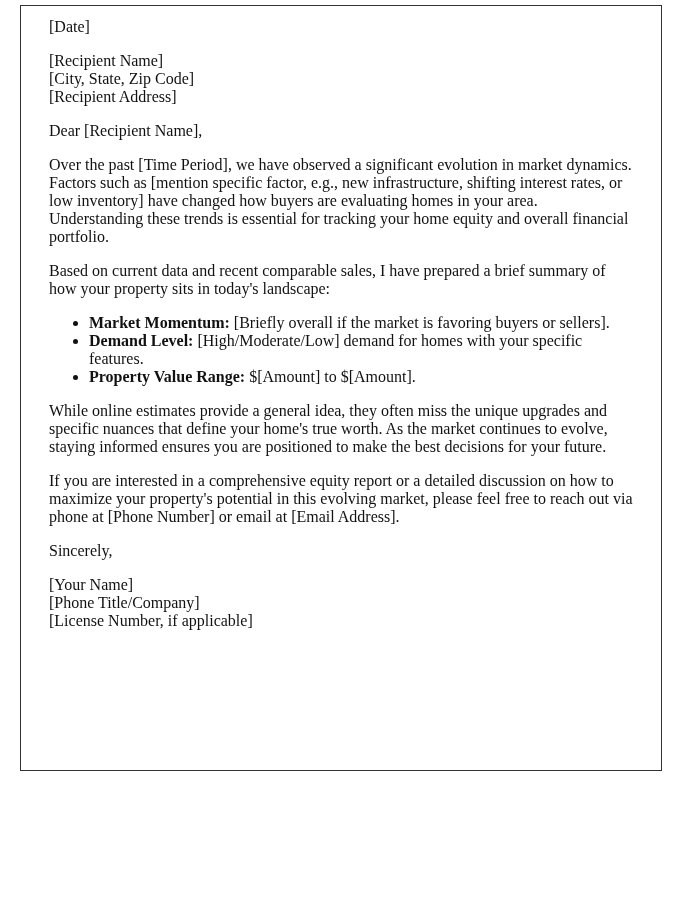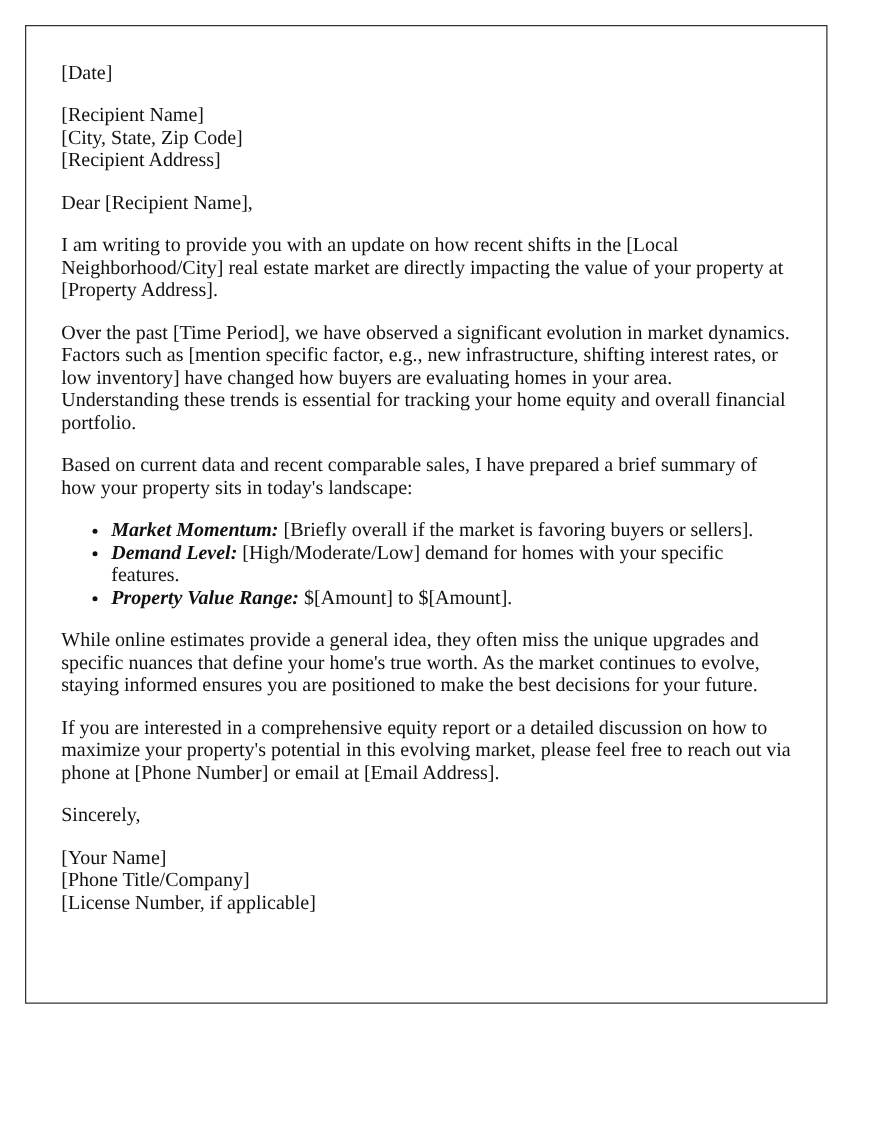--- a/index.html
+++ b/index.html
@@ -12,63 +12,61 @@
       height: 900px;
       position: relative;
       font-family: "Liberation Serif", "DejaVu Serif", serif;
       font-size: 16px;
       line-height: 18px;
       color: #111111;
     }
     .letter {
       position: absolute;
       left: 20px;
-      top: 20px;
+      top: 5px;
       width: 584px;
       height: 724px;
       border: 1px solid #333333;
-      padding: 29px 28px 28px 28px;
+      padding: 12px 28px 28px 28px;
       box-sizing: content-box;
     }
     p {
       margin: 0 0 16px 0;
     }
     .block-lines span {
       display: block;
     }
     ul {
       margin: 0 0 16px 0;
       padding-left: 40px;
     }
     ul li {
       margin: 0;
       padding: 0;
     }
     .label {
       font-weight: bold;
-      font-style: italic;
     }
   </style>
 </head>
 <body>
 
 <div class="letter">
 
   <p>[Date]</p>
 
   <p class="block-lines">
     <span>[Recipient Name]</span>
     <span>[City, State, Zip Code]</span>
     <span>[Recipient Address]</span>
   </p>
 
 
   <p>Dear [Recipient Name],</p>
 
-  <p>I am writing to provide you with an update on how recent shifts in the [Local Neighborhood/City] real estate market are directly impacting the value of your property at [Property Address].</p>
 
   <p>Over the past [Time Period], we have observed a significant evolution in market dynamics. Factors such as [mention specific factor, e.g., new infrastructure, shifting interest rates, or low inventory] have changed how buyers are evaluating homes in your area. Understanding these trends is essential for tracking your home equity and overall financial portfolio.</p>
 
   <p>Based on current data and recent comparable sales, I have prepared a brief summary of how your property sits in today's landscape:</p>
 
   <ul>
     <li><span class="label">Market Momentum:</span><span> [Briefly overall if the market is favoring buyers or sellers].</span></li>
     <li><span class="label">Demand Level:</span><span> [High/Moderate/Low] demand for homes with your specific features.</span></li>
     <li><span class="label">Property Value Range:</span><span> $[Amount] to $[Amount].</span></li>
   </ul>

